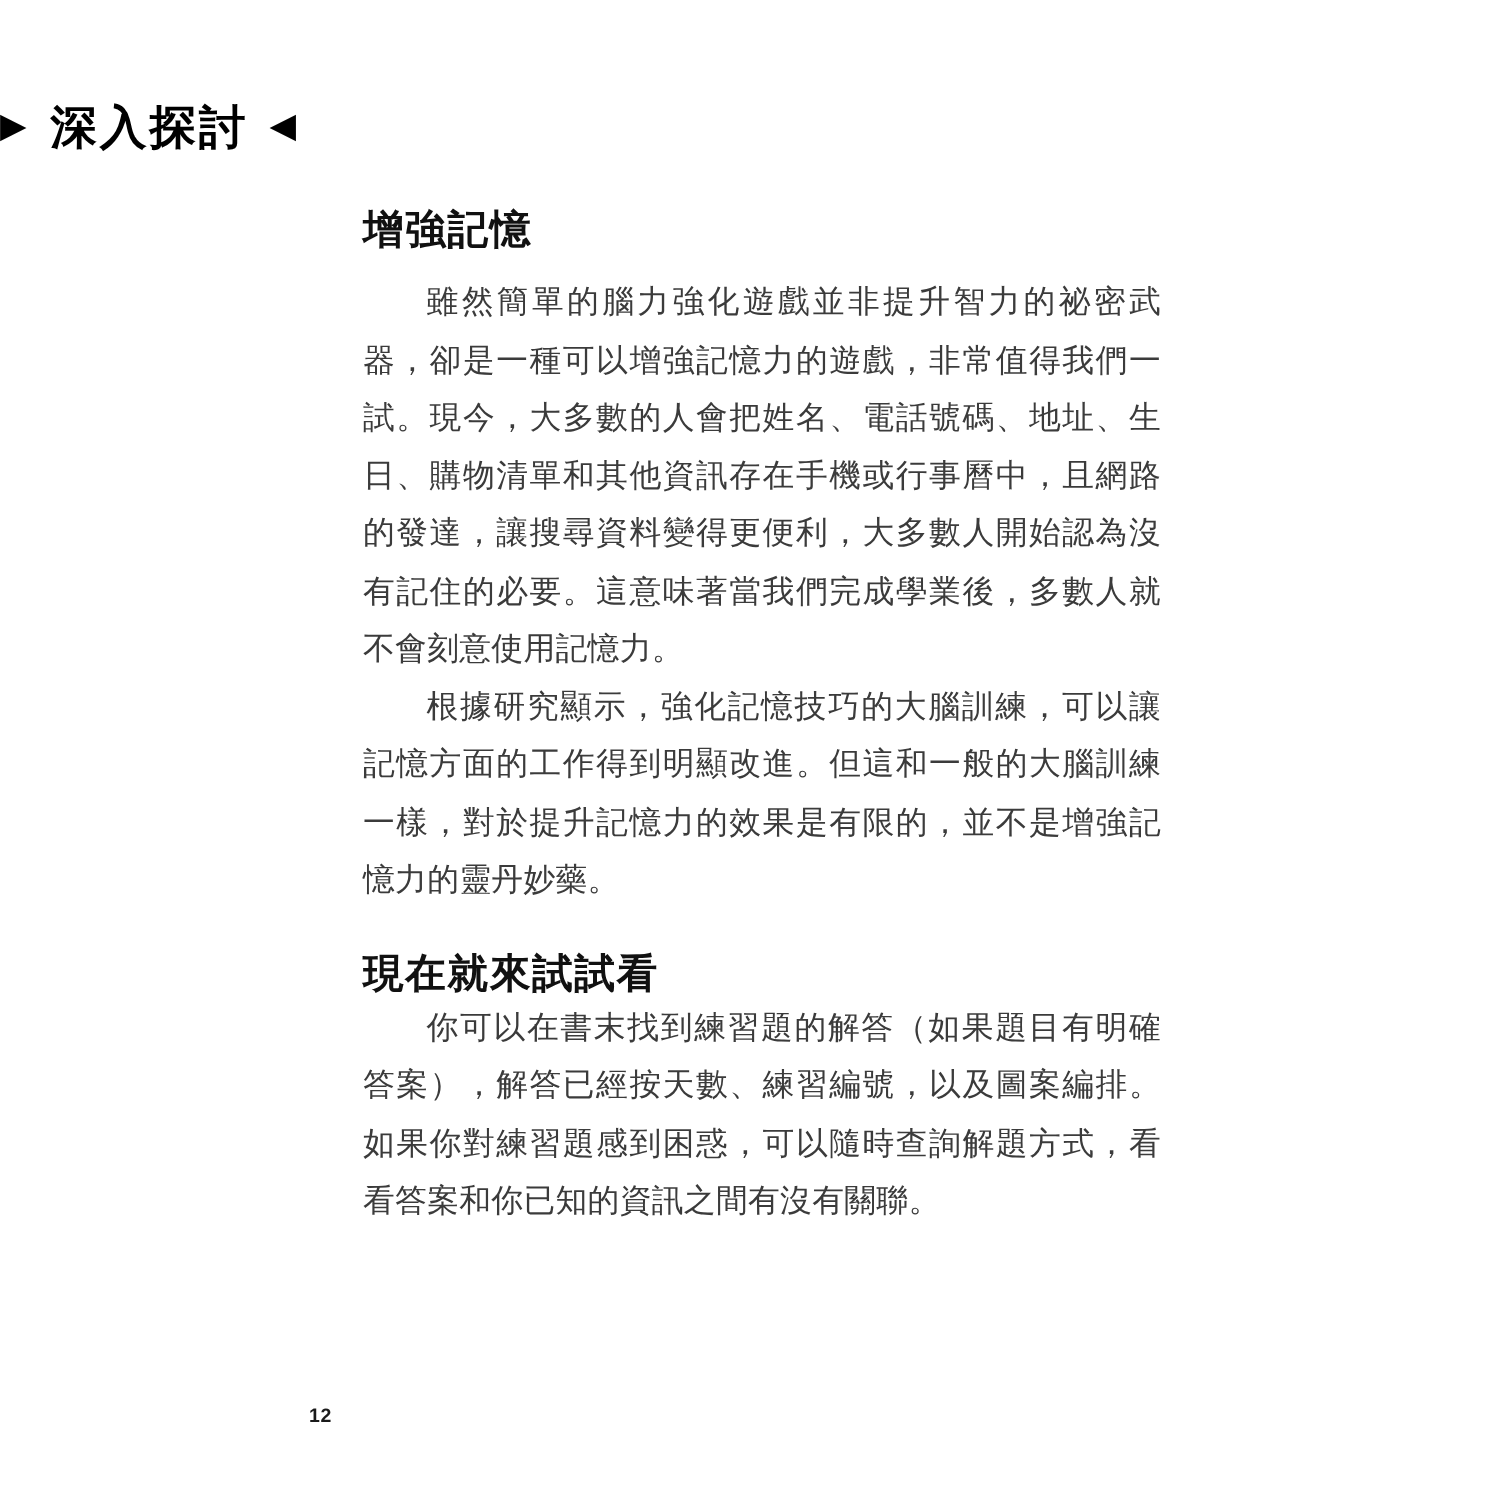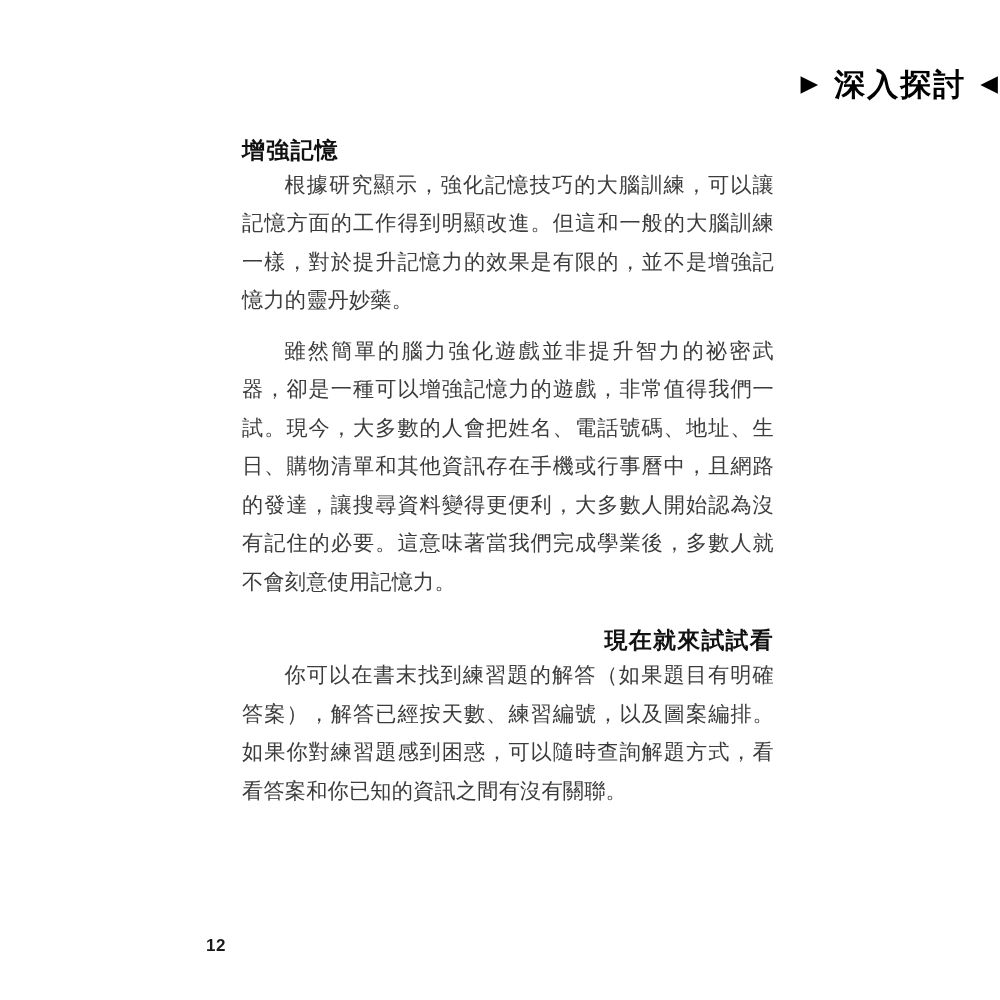--- a/index.html
+++ b/index.html
@@ -21,21 +21,21 @@
     inset: 0;
     background: #ffffff;
   }
 
   
   .section-title {
     position: absolute;
     top: 66px;
     left: 0;
     width: 1000px;
-    text-align: right;
+    text-align: left;
     font-size: 31px;
     font-weight: 700;
     color: #000000;
     letter-spacing: 2px;
     line-height: 1.25;
     white-space: nowrap;
   }
   .section-title .arrow {
     font-size: 23px;
     vertical-align: 4px;
@@ -51,69 +51,69 @@
   
   .column {
     position: absolute;
     left: 242px;
     top: 136px;
     width: 532px;
   }
 
   h2.heading {
     margin: 0;
-    font-size: 23px;
+    font-size: 27px;
     font-weight: 700;
     color: #111111;
     letter-spacing: 1.2px;
     line-height: 1.3;
   }
   h2.heading.first   { margin-top: 0px; }
-  h2.heading.second  { margin-top: 25px; text-align: right; }
+  h2.heading.second  { margin-top: 25px; }
 
   p.para {
     margin: 0;
     font-size: 21.2px;
     line-height: 38.5px;
     color: #3b3b3b;
     text-indent: 2em;
     text-align: justify;
     text-justify: inter-character;
     letter-spacing: 0.2px;
     font-weight: 400;
   }
   p.para.lead { margin-top: 12px; }
 
   
   .folio {
     position: absolute;
     left: 206px;
     top: 936px;
-    font-size: 17px;
+    font-size: 13px;
     font-weight: 700;
     color: #1a1a1a;
     letter-spacing: 0.5px;
   }
 </style>
 </head>
 <body>
 
 <div class="page">
 
   <div class="section-title">
     <span class="arrow left">▶</span><span class="title-text">深入探討</span><span class="arrow right">◀</span>
   </div>
 
   <div class="column">
 
     <h2 class="heading first">增強記憶</h2>
 
+    <p class="para lead">雖然簡單的腦力強化遊戲並非提升智力的祕密武器，卻是一種可以增強記憶力的遊戲，非常值得我們一試。現今，大多數的人會把姓名、電話號碼、地址、生日、購物清單和其他資訊存在手機或行事曆中，且網路的發達，讓搜尋資料變得更便利，大多數人開始認為沒有記住的必要。這意味著當我們完成學業後，多數人就不會刻意使用記憶力。</p>
+
     <p class="para">根據研究顯示，強化記憶技巧的大腦訓練，可以讓記憶方面的工作得到明顯改進。但這和一般的大腦訓練一樣，對於提升記憶力的效果是有限的，並不是增強記憶力的靈丹妙藥。</p>
-
-    <p class="para lead">雖然簡單的腦力強化遊戲並非提升智力的祕密武器，卻是一種可以增強記憶力的遊戲，非常值得我們一試。現今，大多數的人會把姓名、電話號碼、地址、生日、購物清單和其他資訊存在手機或行事曆中，且網路的發達，讓搜尋資料變得更便利，大多數人開始認為沒有記住的必要。這意味著當我們完成學業後，多數人就不會刻意使用記憶力。</p>
 
     <h2 class="heading second">現在就來試試看</h2>
 
 
 
     <p class="para">你可以在書末找到練習題的解答（如果題目有明確答案），解答已經按天數、練習編號，以及圖案編排。如果你對練習題感到困惑，可以隨時查詢解題方式，看看答案和你已知的資訊之間有沒有關聯。</p>
 
   </div>
 
   <div class="folio">12</div>

